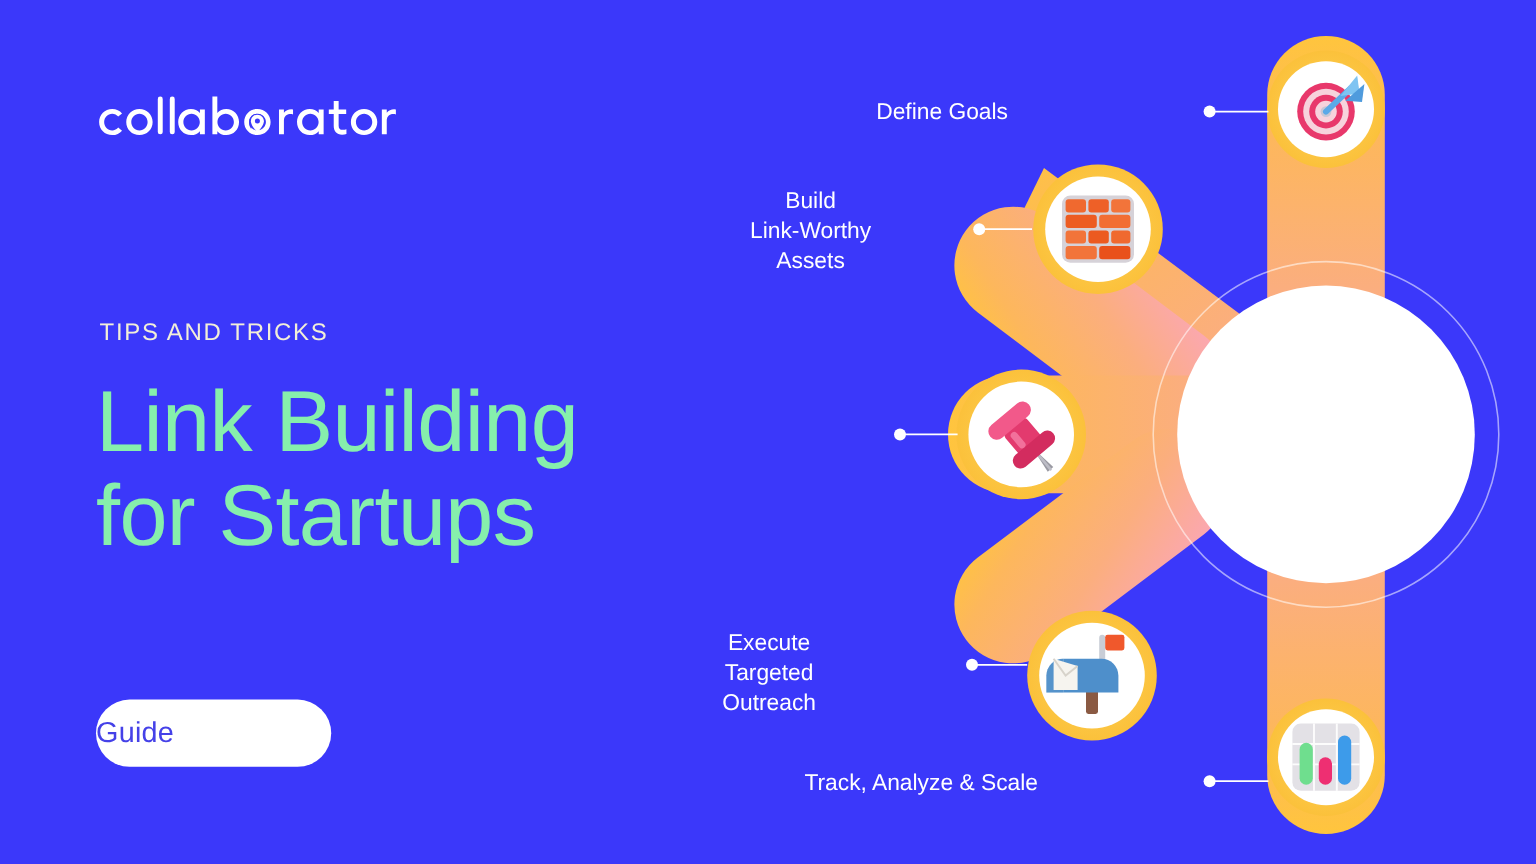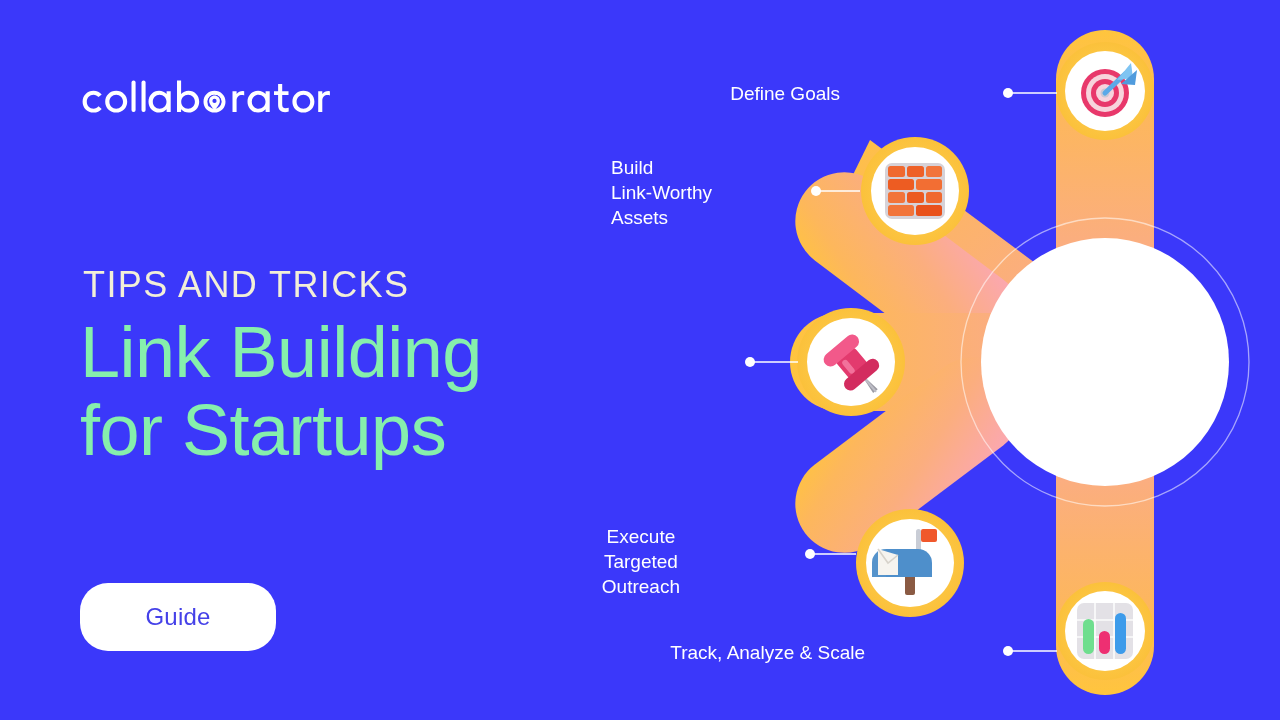--- a/index.html
+++ b/index.html
@@ -14,39 +14,39 @@
   #left-panel { position:absolute; left:0; top:0; width:640px; height:720px; }
 
   #brand-logo {
     position:absolute; left:80px; top:76px;
     height:46px; display:flex; align-items:center;
   }
   #brand-logo svg { display:block; }
 
   #eyebrow {
     position:absolute; left:83px; top:267px;
-    font-size:36px; letter-spacing:1.4px;
+    font-size:20px; letter-spacing:1.4px;
     color:#F2EFD8; font-weight:400;
     line-height:1;
   }
 
   #headline {
     position:absolute; left:80px; top:313px;
     font-size:72px; line-height:78px;
     color:#86efac; font-weight:400;
     letter-spacing:-0.5px;
     white-space:pre-line;
   }
 
   #cta-button {
     position:absolute; left:80px; top:583px;
-    width:196px; height:68px;
+    width:196px; height:56px;
     border-radius:28px;
     background:#FFFFFF;
-    display:flex; align-items:center; justify-content:center;
+    display:flex; align-items:center; 
     border:none; cursor:pointer;
     font-family:"Liberation Sans", sans-serif;
   }
   #cta-button-label {
     font-size:24px; color:#4541E8; font-weight:400; letter-spacing:0.2px;
   }
 
   
   #diagram { position:absolute; left:560px; top:0; width:720px; height:720px; }
   #diagram svg { display:block; }
@@ -54,21 +54,21 @@
   
   .petal-label {
     position:absolute;
     color:#FFFFFF;
     font-size:19px;
     line-height:25px;
     white-space:pre-line;
     font-weight:400;
   }
   #label-0 { right:440px; top:81px;  text-align:right; }
-  #label-1 { right:568px; top:155px; text-align:left; }
+  #label-1 { right:554px; top:155px; text-align:center; }
   #label-2 { right:656px; top:344px; text-align:right; }
   #label-3 { right:600px; top:524px; text-align:center; }
   #label-4 { right:415px; top:640px; text-align:right; }
 </style>
 </head>
 <body>
 
 <div id="left-panel">
 
   <div id="brand-logo">

